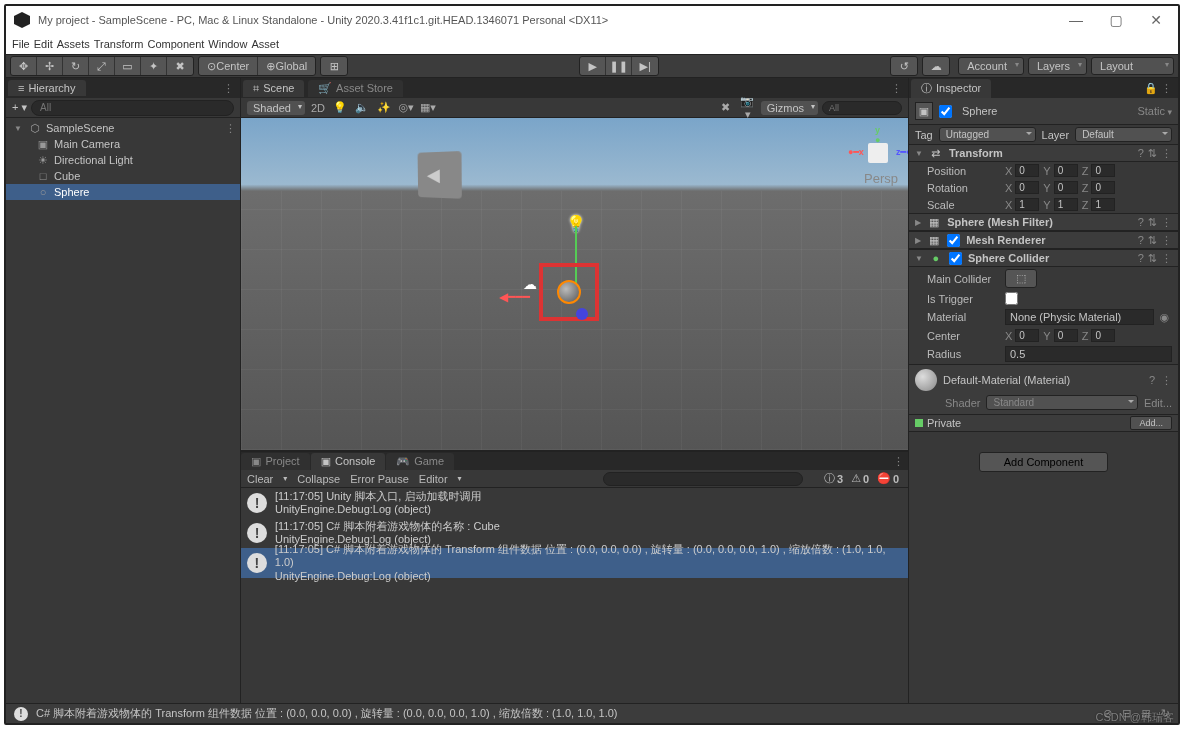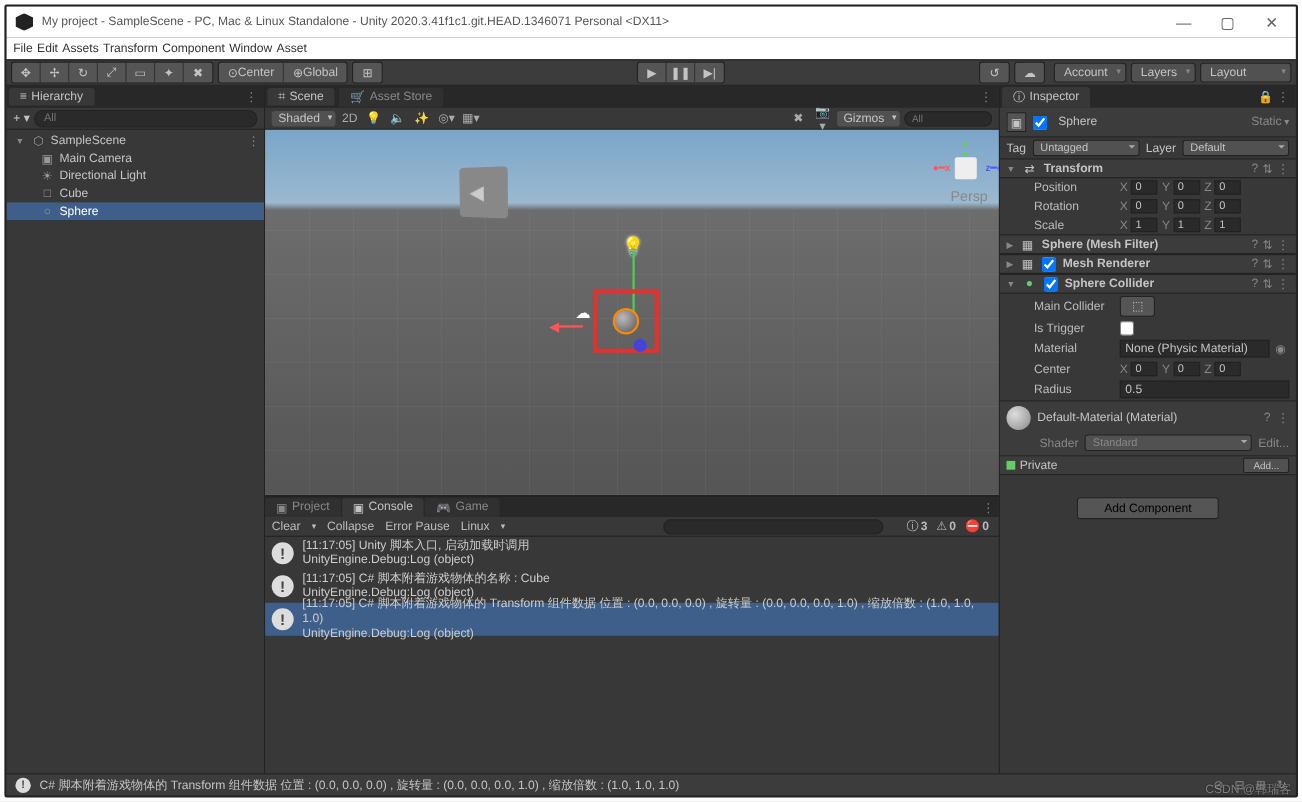--- a/index.html
+++ b/index.html
@@ -94,21 +94,21 @@
 .ins-head .name-field { flex:1; padding:1px 4px; }
 .ins-head .static { font-size:9px; color:#888; }
 .ins-row { display:flex; align-items:center; padding:2px 6px; gap:6px; }
 .ins-drop { flex:1; background:#515151; border-radius:3px; padding:1px 14px 1px 6px; position:relative; border:1px solid #222; font-size:10px; }
 .ins-drop::after { content:""; position:absolute; right:3px; top:4px; border:3px solid transparent; border-top-color:#aaa; }
 .comp-head { height:18px; display:flex; align-items:center; padding:0 6px; gap:6px; background:#3c3c3c; border-top:1px solid #222; border-bottom:1px solid #222; }
 .comp-head .tw { font-size:8px; color:#888; }
 .comp-head .cico { width:14px; text-align:center; }
 .comp-head .cname { flex:1; font-weight:bold; }
 .comp-head .ricons { display:flex; gap:4px; color:#888; }
-.prop-row { display:flex; align-items:center; padding:2px 6px 2px 18px; gap:2px;margin-left:13px; }
+.prop-row { display:flex; align-items:center; padding:2px 6px 2px 18px; gap:2px; }
 .prop-row .lab { width:76px; color:#bbb; }
 .xyz { display:flex; gap:4px; flex:1; }
 .xyz .ax { display:flex; align-items:center; gap:3px; }
 .xyz .ax .al { color:#888; }
 .xyz .ax .av { width:24px; background:#2a2a2a; border:1px solid #222; padding:0 3px; font-size:10px; }
 .prop-field { flex:1; background:#2a2a2a; border:1px solid #222; padding:1px 4px; }
 .prop-btn { background:#555; border:1px solid #222; border-radius:3px; padding:2px 10px; }
 .addcomp { margin:20px auto; background:#555; border:1px solid #222; border-radius:3px; padding:3px 24px; }
 .mat-block { border-top:1px solid #222; border-bottom:1px solid #222; background:#3c3c3c; padding:4px 6px; }
 .mat-sphere { width:22px; height:22px; border-radius:50%; background:radial-gradient(circle at 35% 35%,#ddd,#888); }
@@ -262,21 +262,21 @@
           <div class="tab inactive">▣ <span>Project</span></div>
           <div class="tab">▣ <span>Console</span></div>
           <div class="tab inactive">🎮 <span>Game</span></div>
           <div class="pdots">⋮</div>
         </div>
         <div class="console-toolbar">
           <span>Clear</span>
             <span style="font-size:8px">▾</span>
           <span>Collapse</span>
           <span>Error Pause</span>
-          <span>Linux</span>
+          <span>Editor</span>
             <span style="font-size:8px">▾</span>
           <div class="srch"></div>
           <div class="counts">
             <span>ⓘ<b>3</b></span>
             <span>⚠<b>0</b></span>
             <span>⛔<b>0</b></span>
           </div>
         </div>
         <div class="console-list">
           <div class="log">

